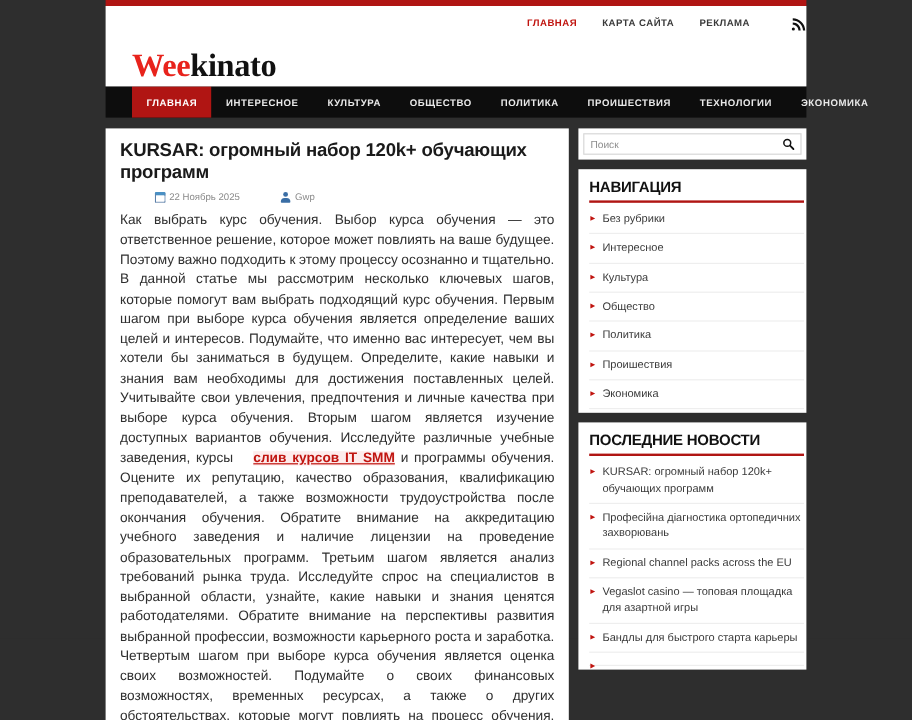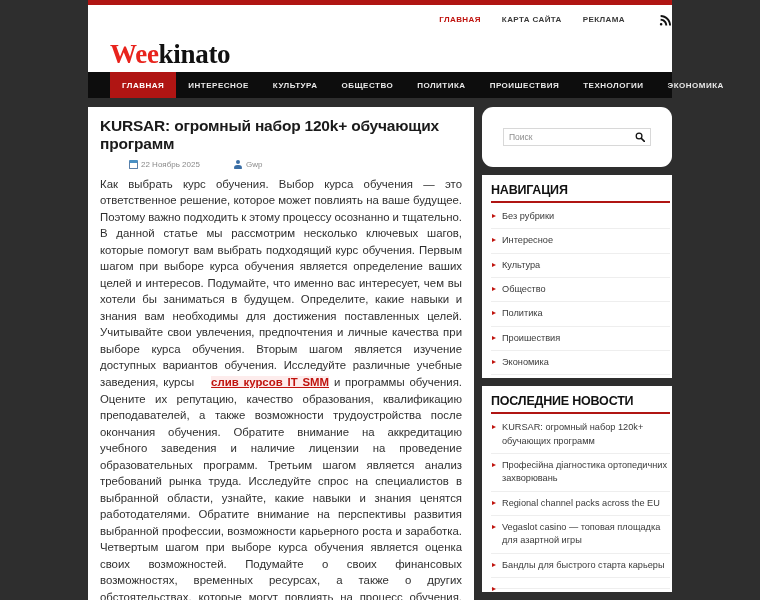--- a/index.html
+++ b/index.html
@@ -191,23 +191,22 @@
     background: #fdecec;
     margin-left: 12px;
   }
 
   
   .sidebar {
     width: 190px;
   }
   .searchbox {
     background: #ffffff;
-    padding: 21px;
+    padding: 4px;
     margin-bottom: 8px;
-    border-radius: 11px;
   }
   .search-inner {
     border: 1px solid #d8d8d8;
     height: 18px;
     display: flex;
     align-items: center;
     padding: 0 5px;
     background: #fff;
   }
   .search-inner input {

